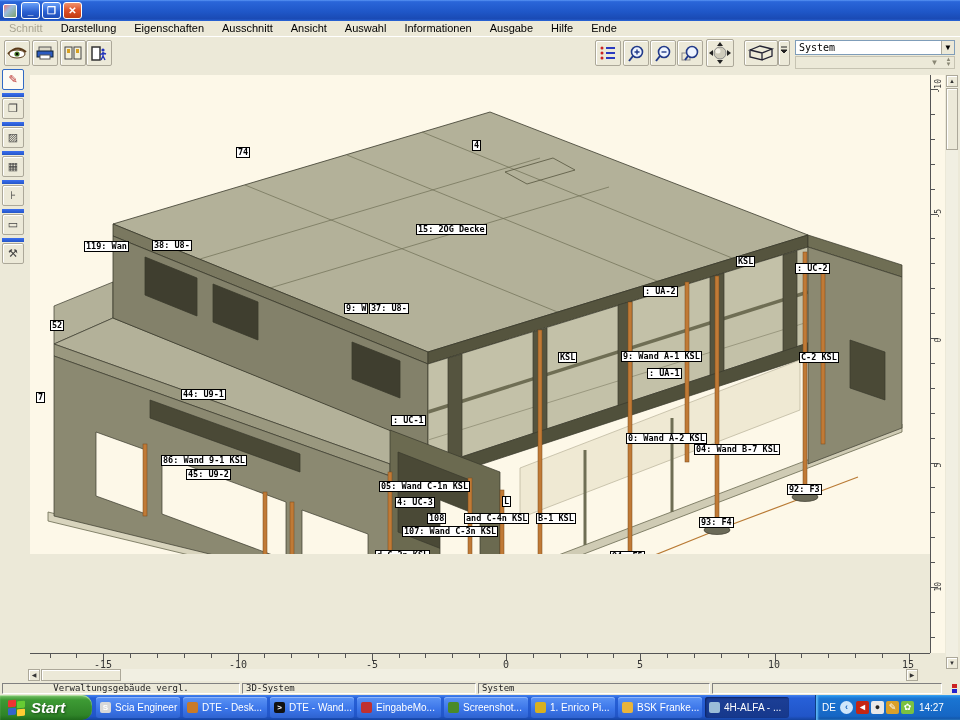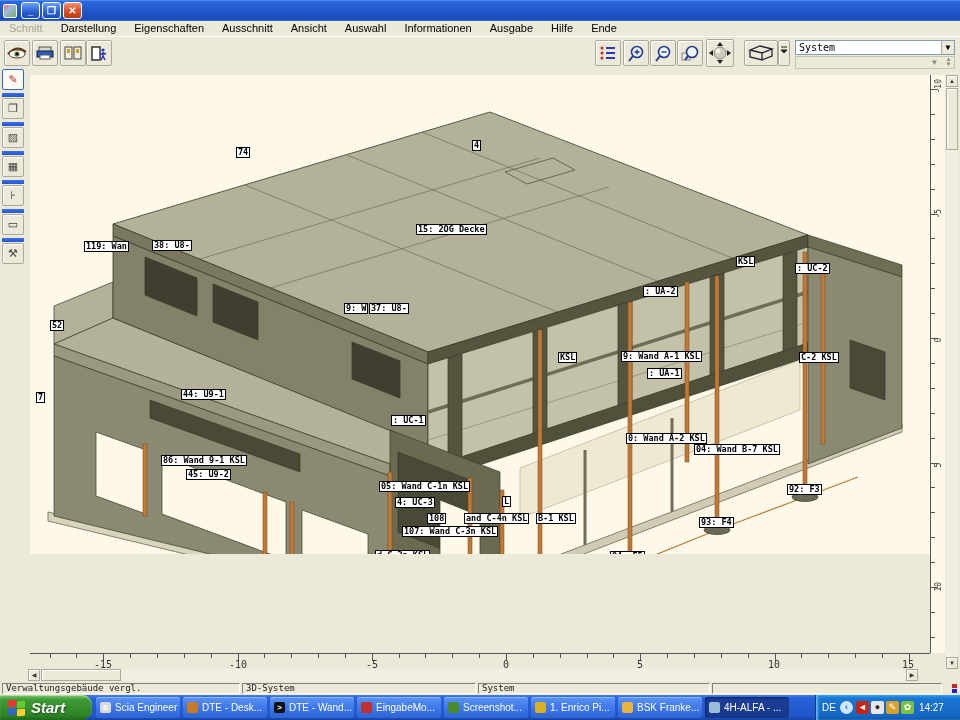--- a/index.html
+++ b/index.html
@@ -485,21 +485,21 @@
   <div class="sb-thumb" style="left:13px;top:0;width:80px;height:12px"></div>
   <div class="sb-btn" style="left:878px;top:0;width:12px;height:12px;line-height:11px">▶</div>
 </div>
 
 <div class="statusbar">
 
   <div class="status-mini">
     <i style="background:#c22"></i>
       <i style="background:#22c;margin-top:1px"></i>
   </div>
-<div class="status-panel" style="left: 2px; width: 238px;">Verwaltungsgebäude vergl.</div>
+<div class="status-panel" style="left: 2px; width: 238px; text-align: center;">Verwaltungsgebäude vergl.</div>
     <div class="status-panel" style="left: 242px; width: 234px;">3D-System</div>
     <div class="status-panel" style="left: 478px; width: 232px;">System</div>
     <div class="status-panel" style="left: 712px; width: 230px;"></div>
     <div class="status-mini">
       <i style="background:#c22"></i>
       <i style="background:#22c;margin-top:1px"></i>
     </div>
   </div>
 
 <div class="taskbar">

